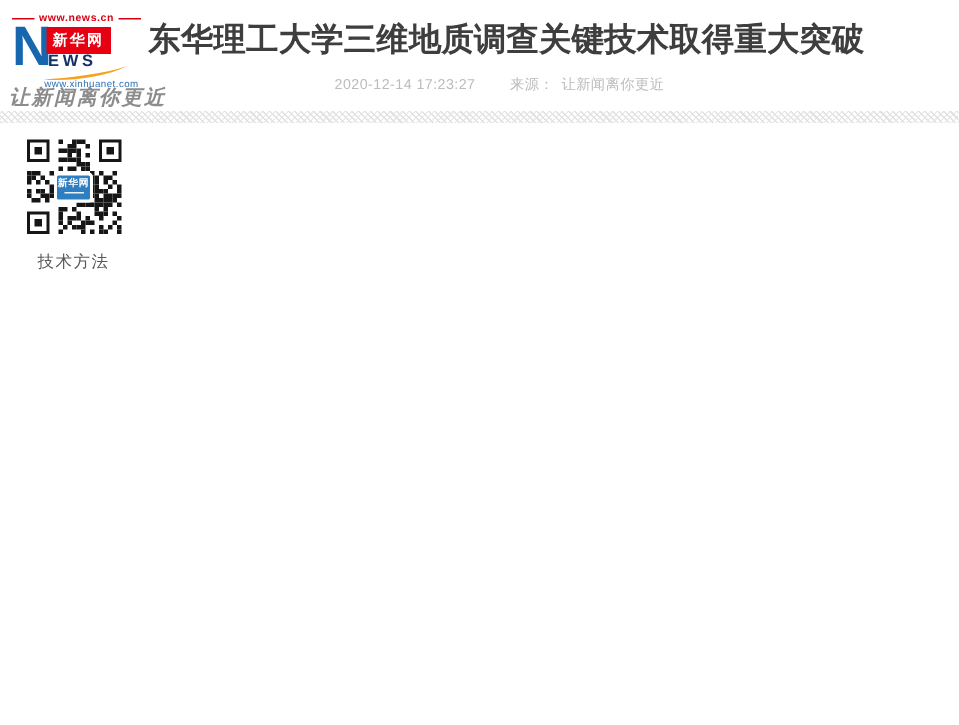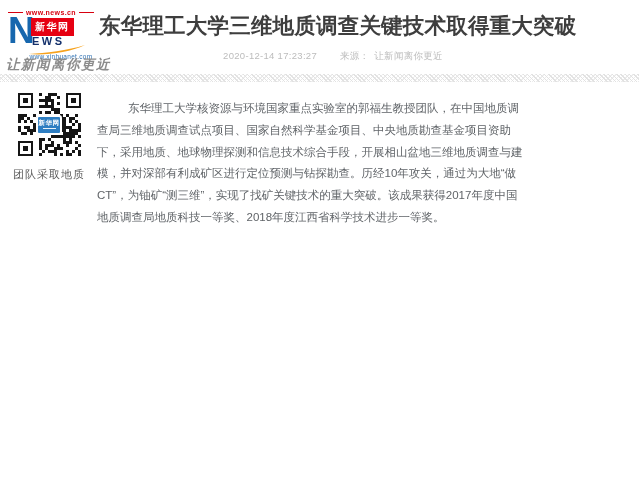--- a/index.html
+++ b/index.html
@@ -266,21 +266,20 @@
             <i style="left:60px;top:60px"></i>
           </div>
         <div class="finder tl"></div>
         <div class="finder tr"></div>
         <div class="finder bl"></div>
         <div class="qr-center">
           <span class="qc-label">新华网</span>
           <span class="qc-rule"></span>
         </div>
       </div>
-      <div class="qr-caption">团队采取地质</div>
+      <div class="qr-caption">技术方法</div>
     </div>
 
     <article>
-      <p>东华理工大学核资源与环境国家重点实验室的郭福生教授团队，在中国地质调查局三维地质调查试点项目、国家自然科学基金项目、中央地质勘查基金项目资助下，采用地质、地球物理探测和信息技术综合手段，开展相山盆地三维地质调查与建模，并对深部有利成矿区进行定位预测与钻探勘查。历经10年攻关，通过为大地“做CT”，为铀矿“测三维”，实现了找矿关键技术的重大突破。该成果获得2017年度中国地质调查局地质科技一等奖、2018年度江西省科学技术进步一等奖。</p>
     </article>
 
   </div>
 </div>
 
 </body></html>

